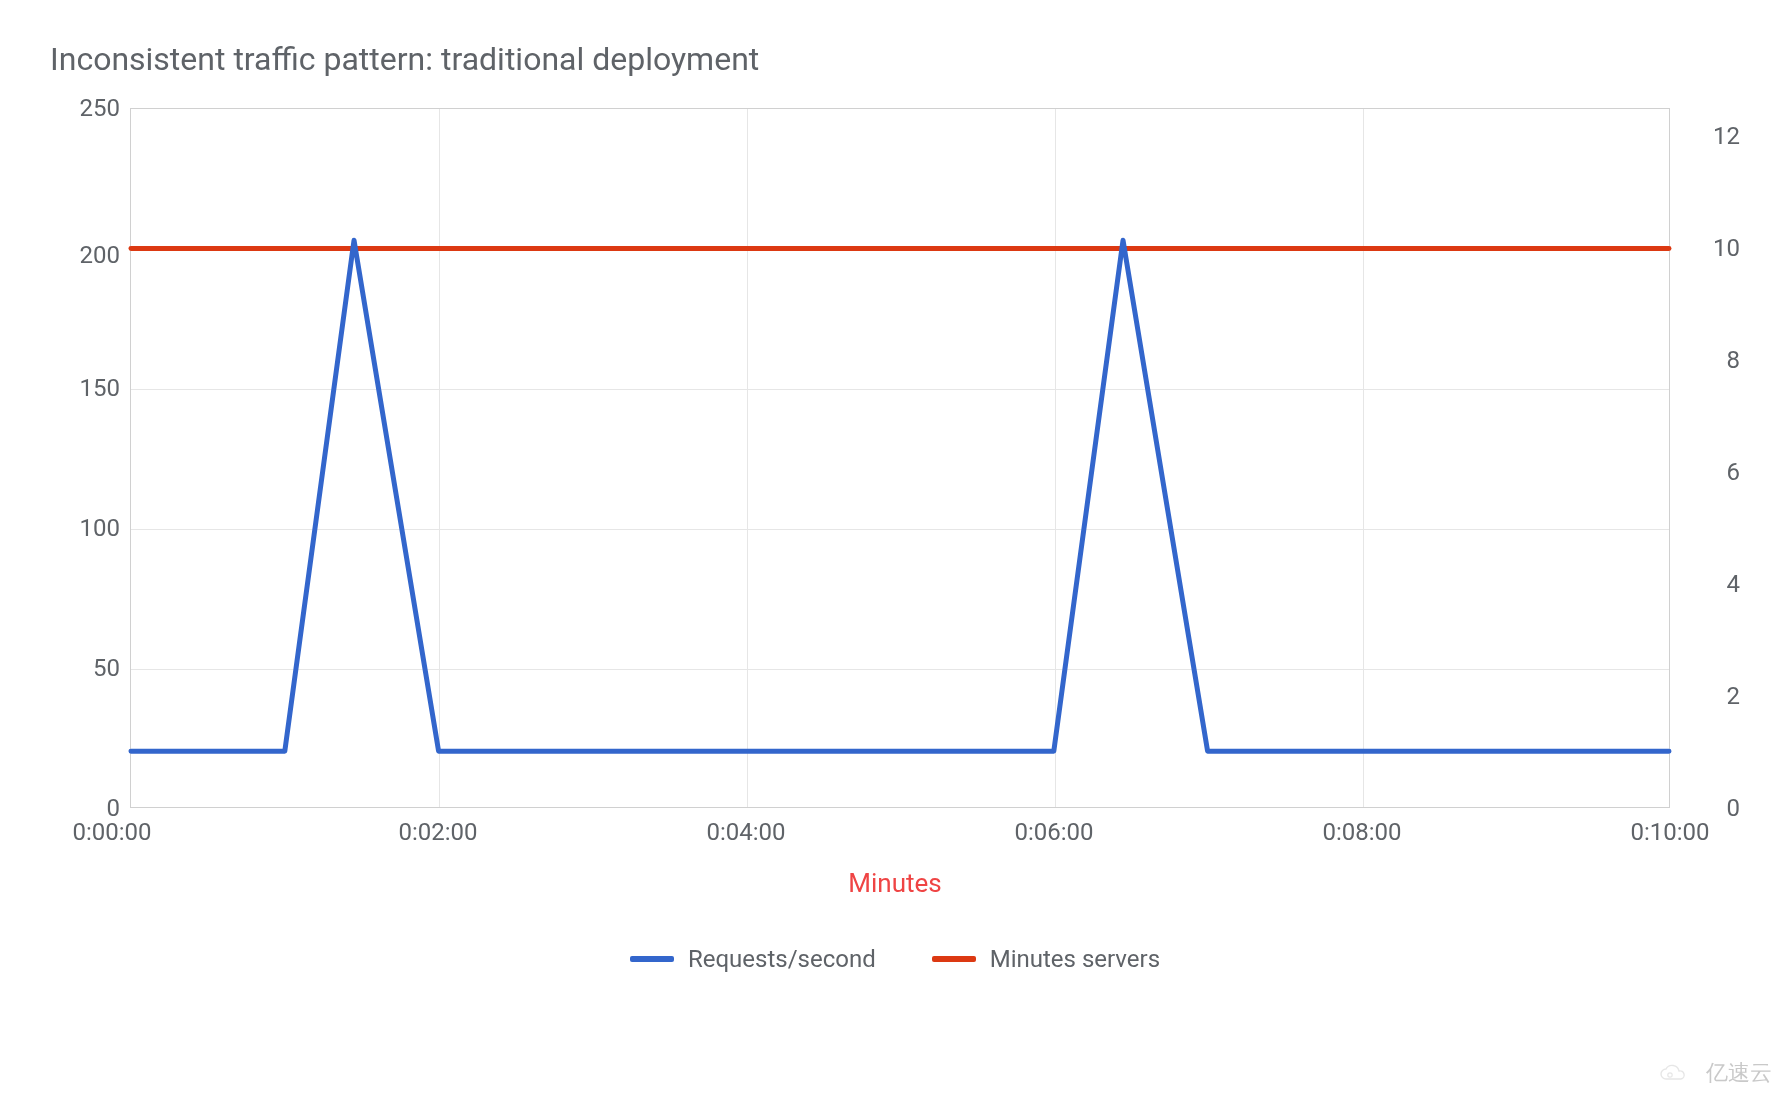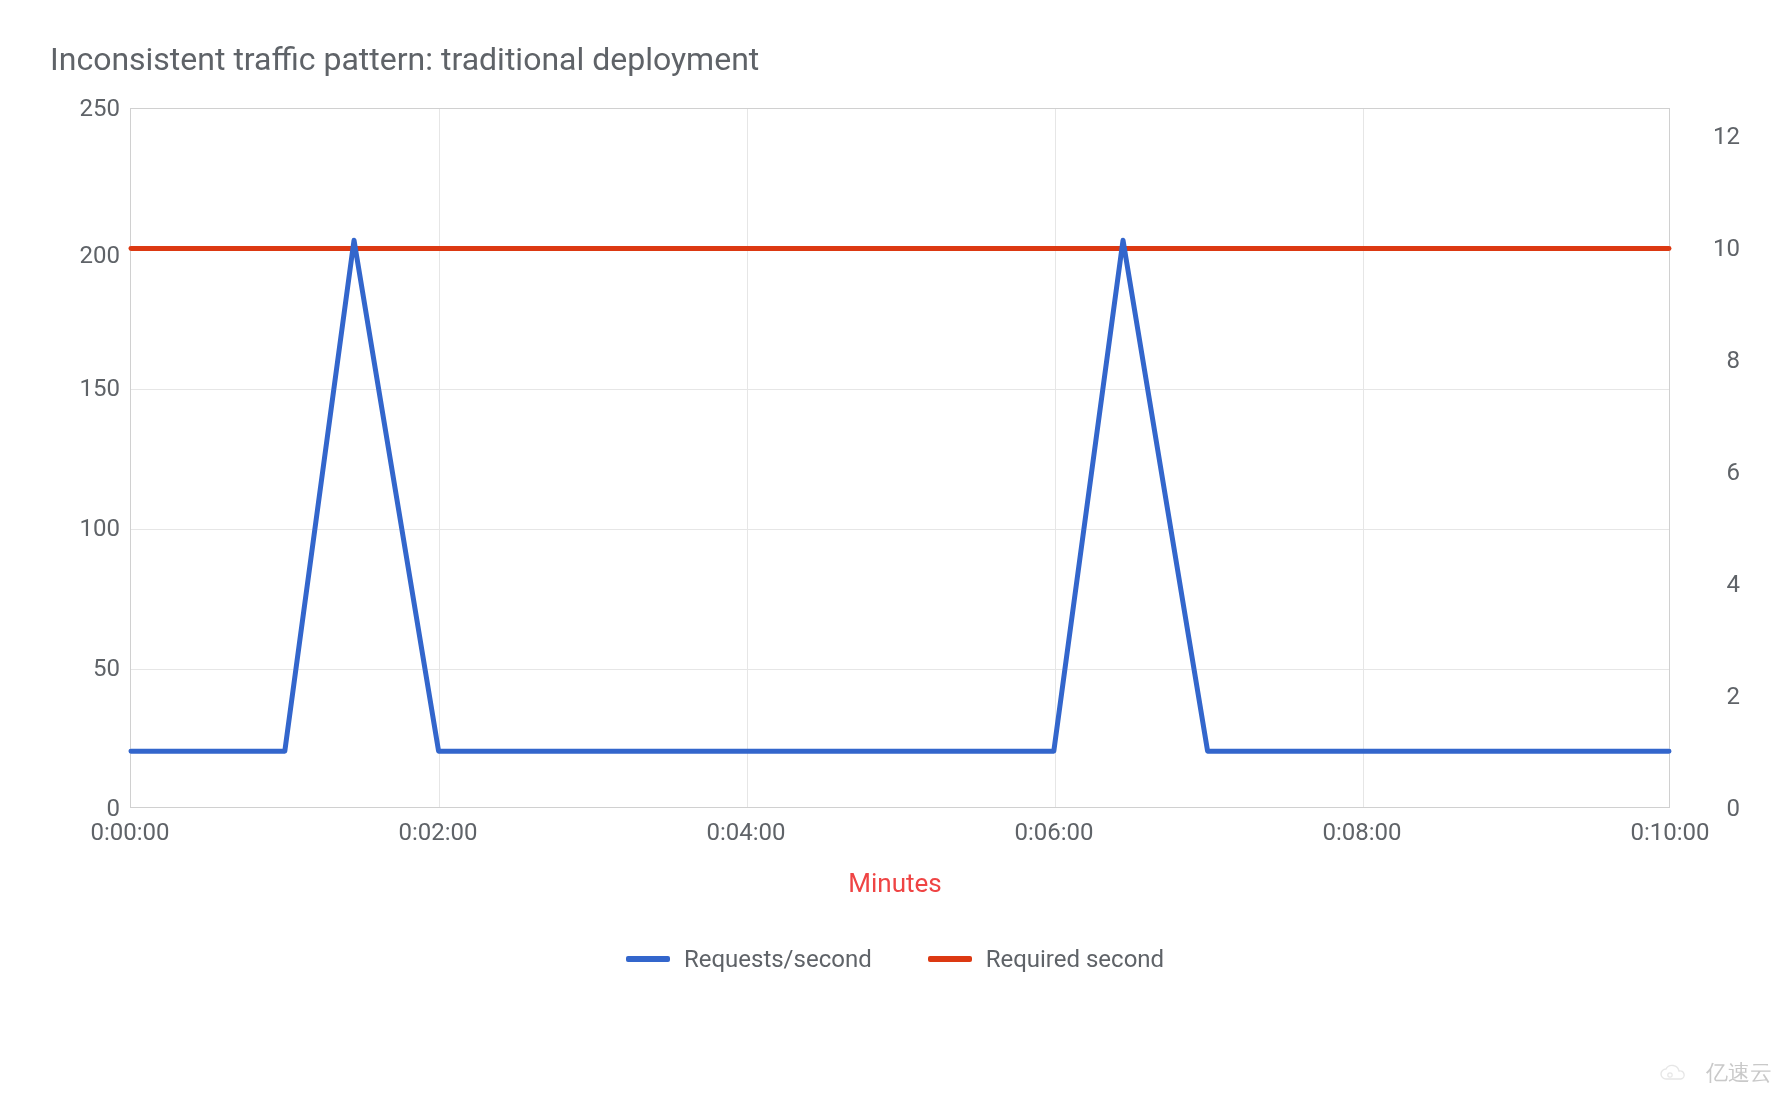--- a/index.html
+++ b/index.html
@@ -135,21 +135,21 @@
   <div class="yl-tick" style="top:0px">250</div>
 
   <div class="yr-tick" style="top:700px">0</div>
   <div class="yr-tick" style="top:588px">2</div>
   <div class="yr-tick" style="top:476px">4</div>
   <div class="yr-tick" style="top:364px">6</div>
   <div class="yr-tick" style="top:252px">8</div>
   <div class="yr-tick" style="top:140px">10</div>
   <div class="yr-tick" style="top:28px">12</div>
 
-  <div class="x-tick" style="left:80px">0:00:00</div>
+  <div class="x-tick" style="left:62px">0:00:00</div>
   <div class="x-tick" style="left:388px">0:02:00</div>
   <div class="x-tick" style="left:696px">0:04:00</div>
   <div class="x-tick" style="left:1004px">0:06:00</div>
   <div class="x-tick" style="left:1312px">0:08:00</div>
   <div class="x-tick" style="left:1620px">0:10:00</div>
 
   <div class="xlabel">Minutes</div>
 
   <div class="plot">
 
@@ -170,21 +170,21 @@
   </div>
 </div>
 
 <div class="legend">
   <span class="legend-item">
     <span class="legend-swatch" style="background:#3366cc"></span>
     <span>Requests/second</span>
   </span>
   <span class="legend-item">
     <span class="legend-swatch" style="background:#dc3912"></span>
-    <span>Required second</span>
+    <span>Minutes servers</span>
   </span>
 </div>
 
 <div class="watermark">
   <svg width="30" height="20" viewBox="0 0 30 20">
     <path d="M8 16 a5 5 0 0 1 0-10 a7 7 0 0 1 13 2 a4 4 0 0 1 2 8 z" fill="none" stroke="#c9c9c9" stroke-width="1.4"></path>
     <circle cx="12" cy="12" r="2.2" fill="none" stroke="#c9c9c9" stroke-width="1.2"></circle>
   </svg>
   <span>亿速云</span>
 </div>

